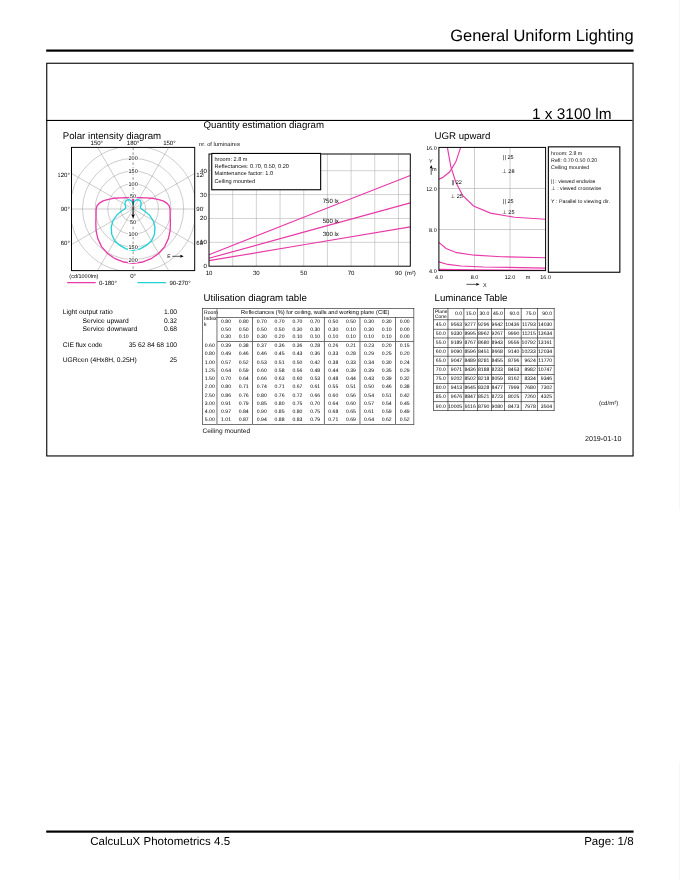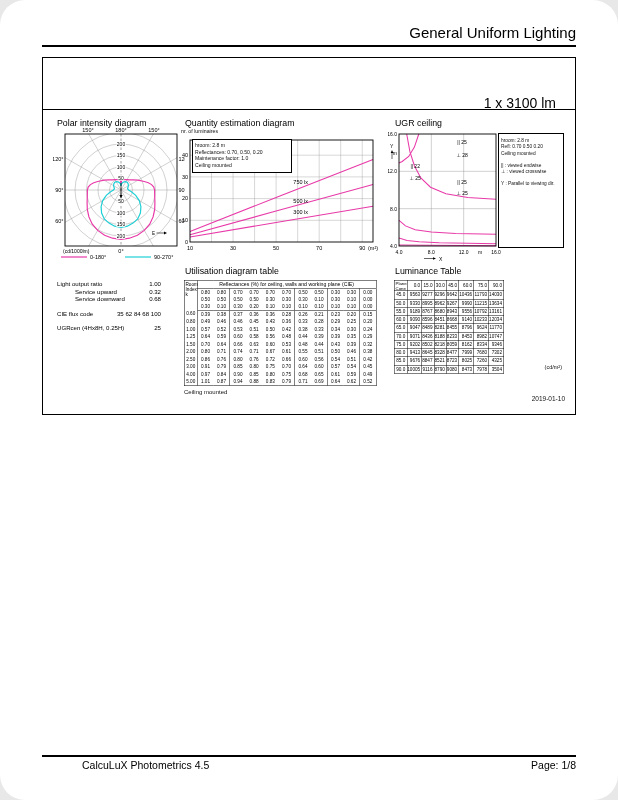--- a/index.html
+++ b/index.html
@@ -1,17 +1,17 @@
 <!DOCTYPE html>
 <html><head>
 <meta charset="utf-8">
 <style>
   html,body{margin:0;padding:0;background:#e8e8e8;}
   .page{position:relative;width:618px;height:800px;background:#fff;overflow:hidden;
-        font-family:"Liberation Sans","DejaVu Sans",sans-serif;color:#111;border-radius:25px;-webkit-text-size-adjust:none;}
+        font-family:"Liberation Sans","DejaVu Sans",sans-serif;color:#111;-webkit-text-size-adjust:none;}
   .abs{position:absolute;}
   .hdr-title{top:24px;right:42px;font-size:15px;color:#000;}
   .hdr-rule{top:45px;left:42px;width:534px;height:2px;background:#000;}
   .main-box{top:57px;left:42px;width:532px;height:356px;border:1.3px solid #000;}
   .prod-title{top:68px;right:146px;font-size:11px;font-weight:bold;color:#000;}
   .prod-flux{top:95px;right:62px;font-size:14px;color:#000;}
   .box-rule{top:109px;left:42px;width:533px;height:1.3px;background:#000;}
   .sec-title{font-size:8.8px;font-weight:normal;color:#000;white-space:nowrap;}
   .scaled{transform:scale(0.5);transform-origin:0 0;}
   .ylab{font-size:10.5px;white-space:nowrap;}
@@ -48,22 +48,22 @@
 <div class="page">
 
   <div class="abs hdr-title">General Uniform Lighting</div>
   <div class="abs hdr-rule"></div>
 
   <div class="abs main-box"></div>
   <div class="abs prod-flux">1 x 3100 lm</div>
   <div class="abs box-rule"></div>
 
   <div class="abs sec-title" style="top:118px;left:57px;">Polar intensity diagram</div>
-  <div class="abs sec-title" style="top:118px;left:185px;">Quantity estimation diagram</div>
-  <div class="abs sec-title" style="top:118px;left:395px;">UGR ceiling</div>
+  <div class="abs sec-title" style="top:108px;left:185px;">Quantity estimation diagram</div>
+  <div class="abs sec-title" style="top:118px;left:395px;">UGR upward</div>
 
   <svg class="abs" style="top:126px;left:53px;" width="132" height="136">
       <clipPath id="pclip">
         <rect x="12" y="8" width="112" height="112"></rect>
       </clipPath>
       <g clip-path="url(#pclip)">
         <circle cx="68" cy="64" r="11.5" fill="none" stroke="#999999" stroke-width="0.45"></circle>
         <circle cx="68" cy="64" r="23" fill="none" stroke="#999999" stroke-width="0.45"></circle>
         <circle cx="68" cy="64" r="34.5" fill="none" stroke="#999999" stroke-width="0.45"></circle>
         <circle cx="68" cy="64" r="46" fill="none" stroke="#999999" stroke-width="0.45"></circle>

